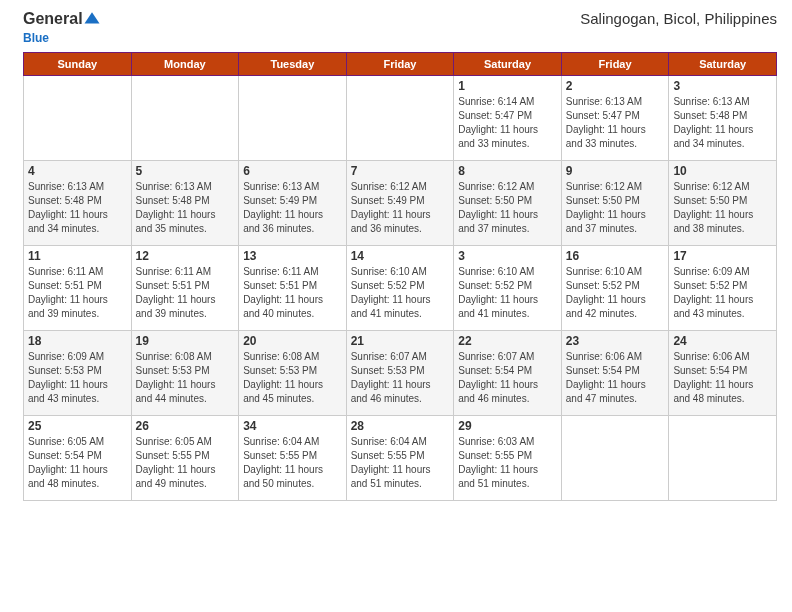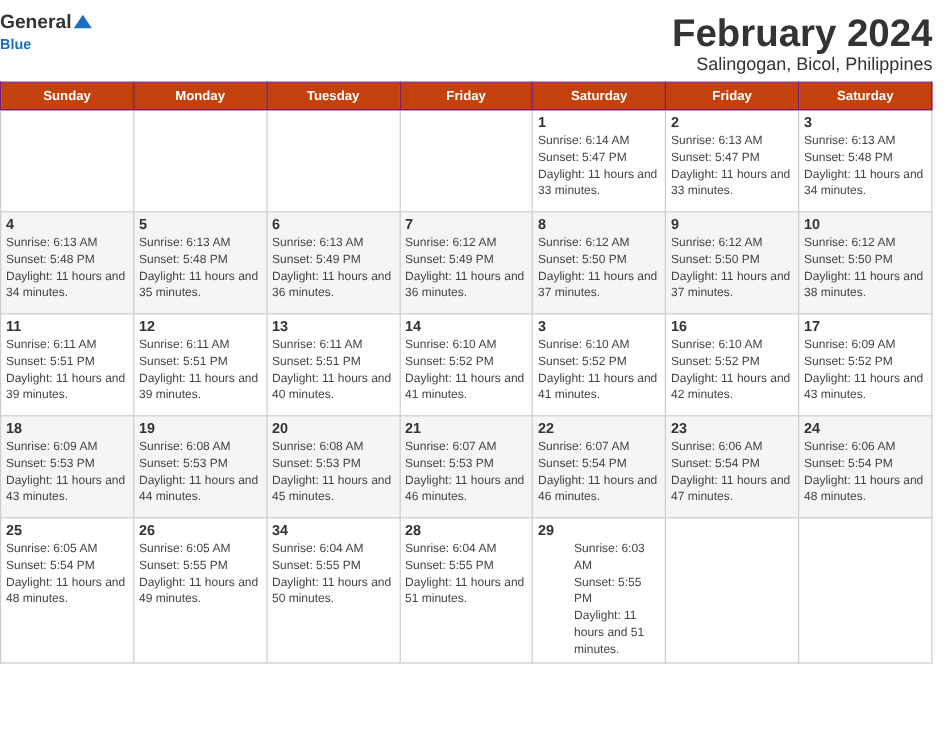--- a/index.html
+++ b/index.html
@@ -5,21 +5,21 @@
     * { box-sizing: border-box; margin: 0; padding: 0; }
     body {
       font-family: Arial, sans-serif;
       background: #fff;
       width: 792px;
       height: 612px;
       overflow: hidden;
     }
     .container {
       width: 792px;
-      padding: 10px 15px 5px 0;
+      padding: 10px 15px 5px 23px;
     }
     .header-row {
       display: flex;
       justify-content: space-between;
       align-items: flex-start;
       margin-bottom: 6px;
     }
     .logo {
       display: flex;
       align-items: center;
@@ -104,21 +104,20 @@
         <div style="display:flex;align-items:center;">
           <span class="logo-text-general">General</span>
           <svg class="logo-icon" viewBox="0 0 24 24">
             <polygon points="12,3 22,18 2,18" fill="#1a6fc4"></polygon>
           </svg>
         </div>
         <span class="logo-text-blue">Blue</span>
       </div>
     </div>
     <div class="title-block">
-      <div class="main-title">February 2024</div>
       <div class="subtitle">Salingogan, Bicol, Philippines</div>
     </div>
   </div>
 
   <table>
     <thead>
       <tr>
       <th>Sunday</th>
           <th>Monday</th>
           <th>Tuesday</th>
@@ -305,21 +304,21 @@
 Daylight: 11 hours and 50 minutes.</div>
           </td>
           <td>
             <span class="day-num">28</span>
             <div class="day-info" style="white-space: pre-line;">Sunrise: 6:04 AM
 Sunset: 5:55 PM
 Daylight: 11 hours and 51 minutes.</div>
           </td>
           <td>
             <span class="day-num">29</span>
-            <div class="day-info" style="white-space: pre-line; margin-left: 30px;">Sunrise: 6:03 AM
+            <div class="day-info" style="white-space: pre-line;">Sunrise: 6:03 AM
 Sunset: 5:55 PM
 Daylight: 11 hours and 51 minutes.</div>
           </td>
           <td></td>
           <td></td>
         </tr>
       </tbody>
   </table>
 </div>
 

